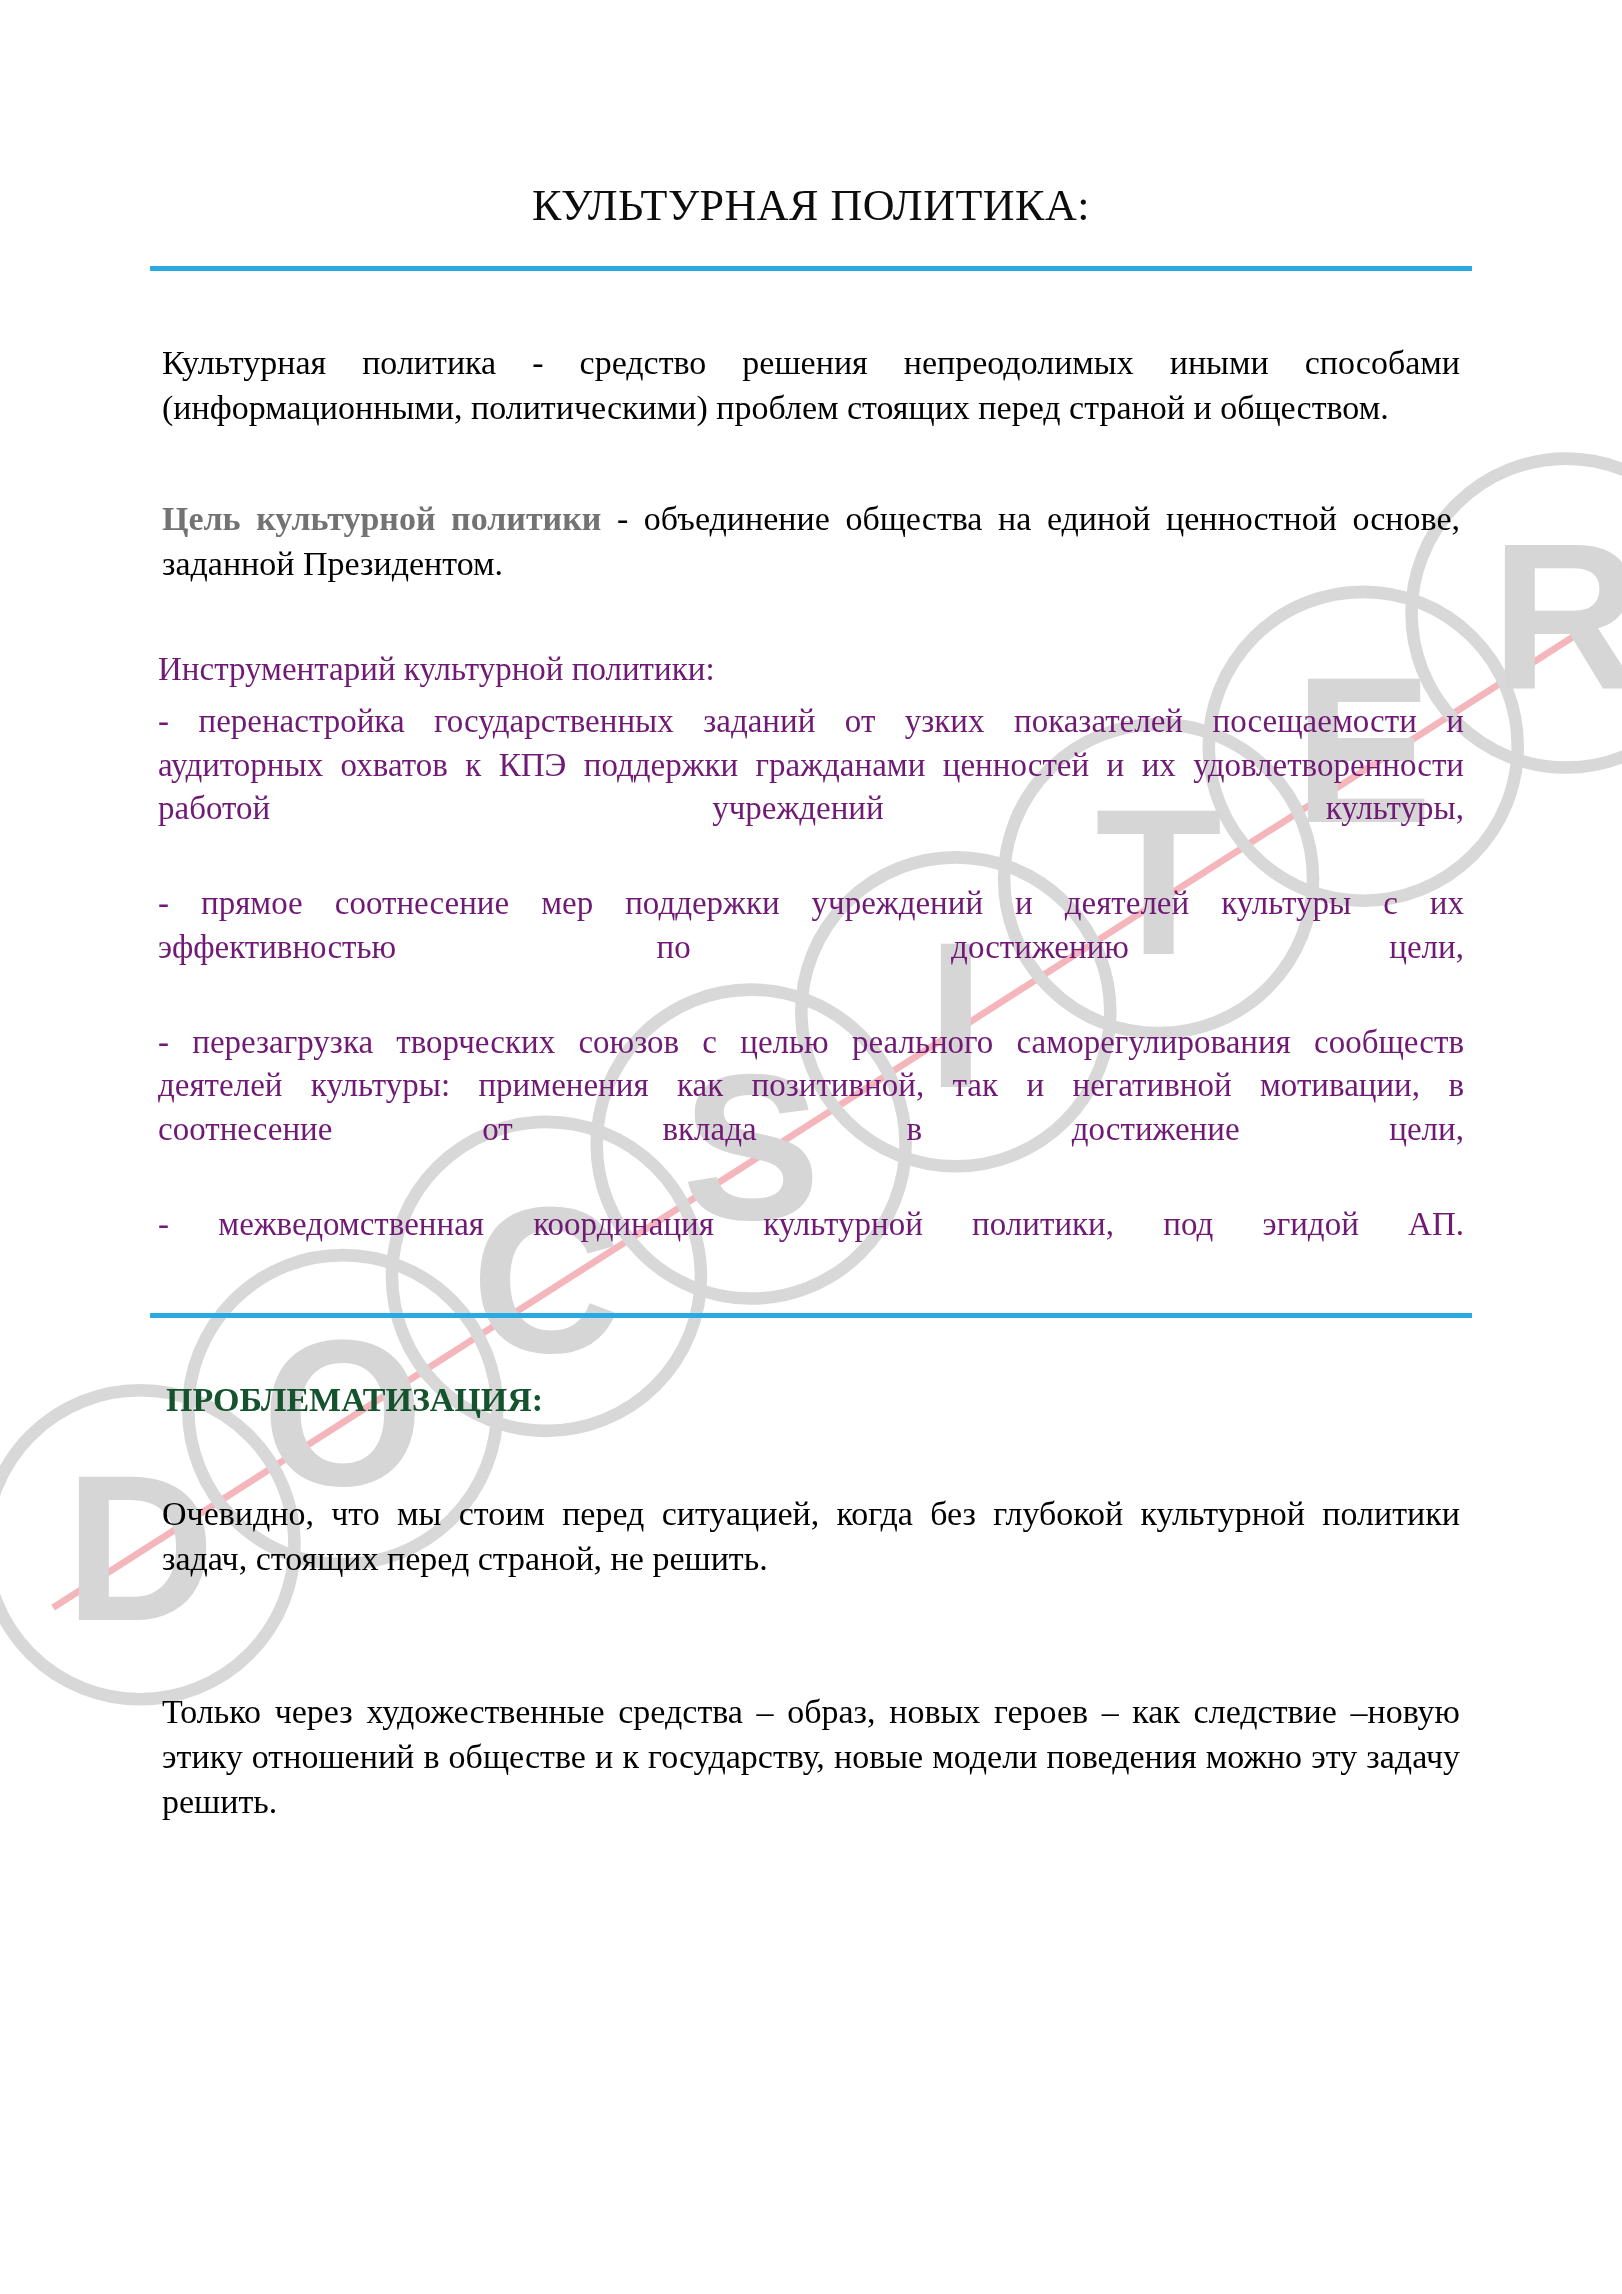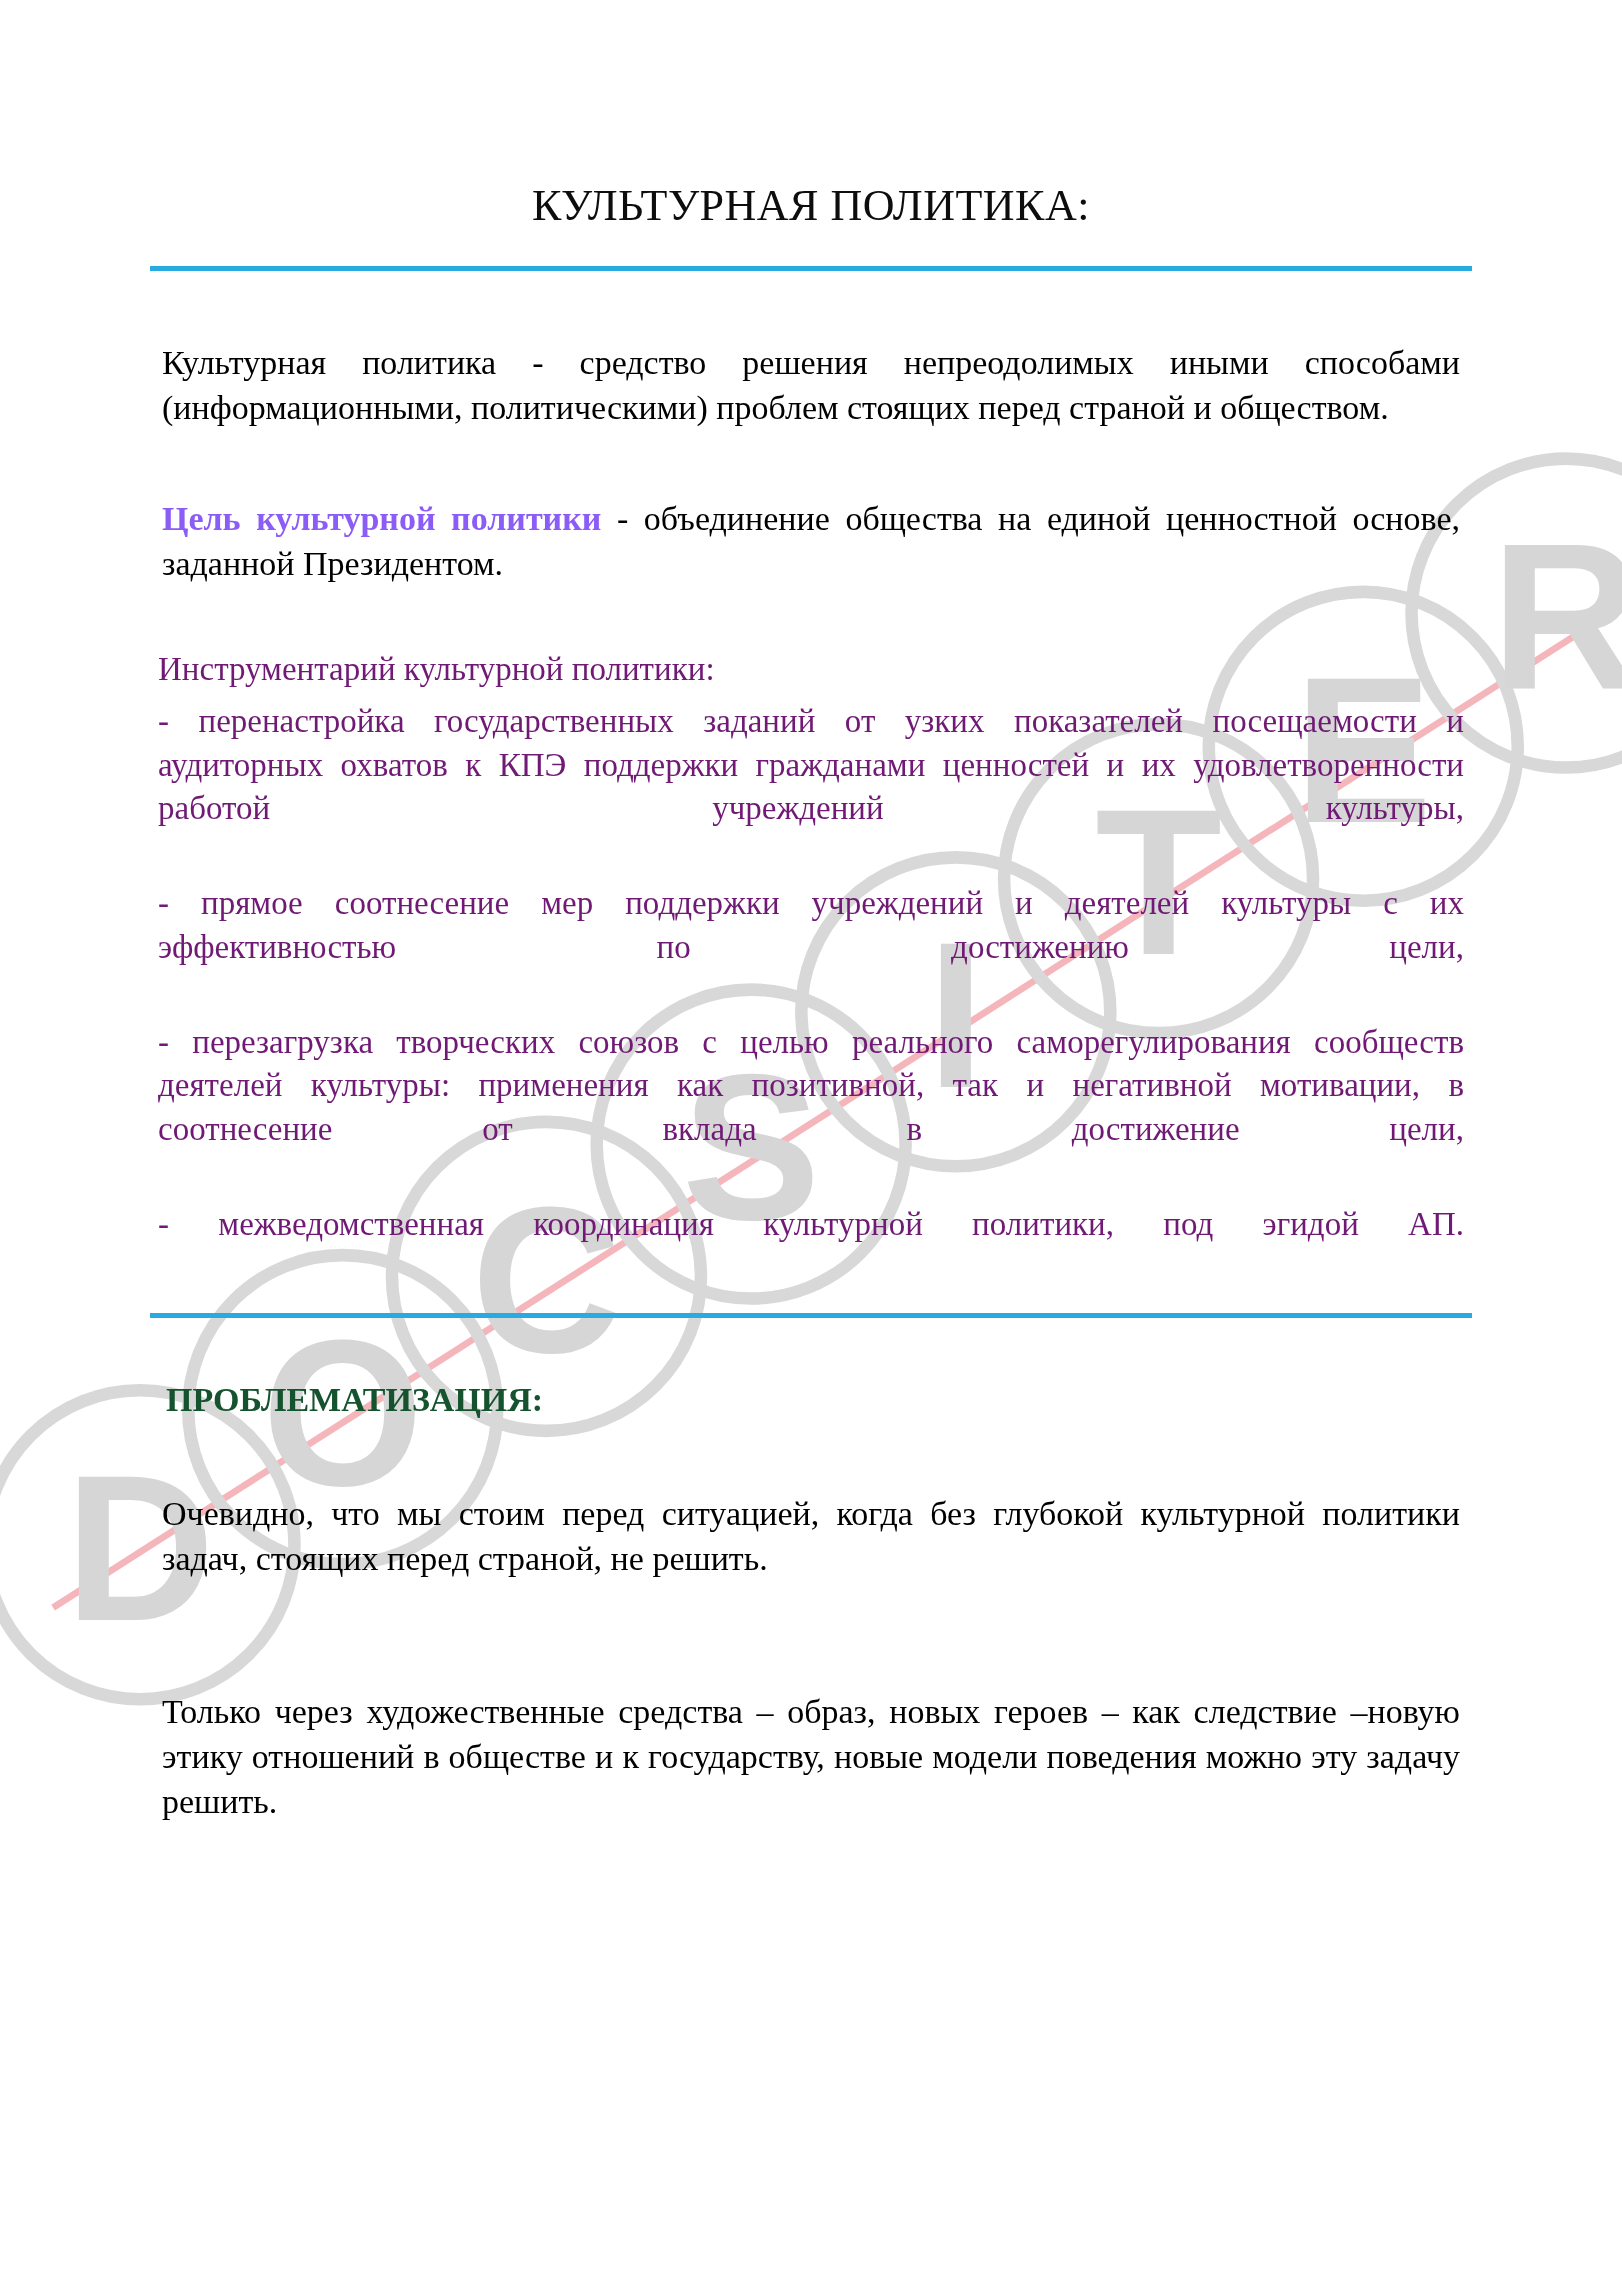--- a/index.html
+++ b/index.html
@@ -75,21 +75,21 @@
     margin: 12px;
     padding: 0;
     hyphens: none;
   }
   .spacer-md { height: 42px; }
   .spacer-xs { height: 15.4px; }
 
   .block-1 { margin-top: 70px; }
 
   .red-bold {
-    color: #8b5cf6;
+    color: #737373;
     font-weight: bold;
   }
 
   .section-heading {
     font-size: 34px;
     font-weight: bold;
     color: #14532d;
     text-align: left;
     margin: 16px;
     line-height: 1.3;

